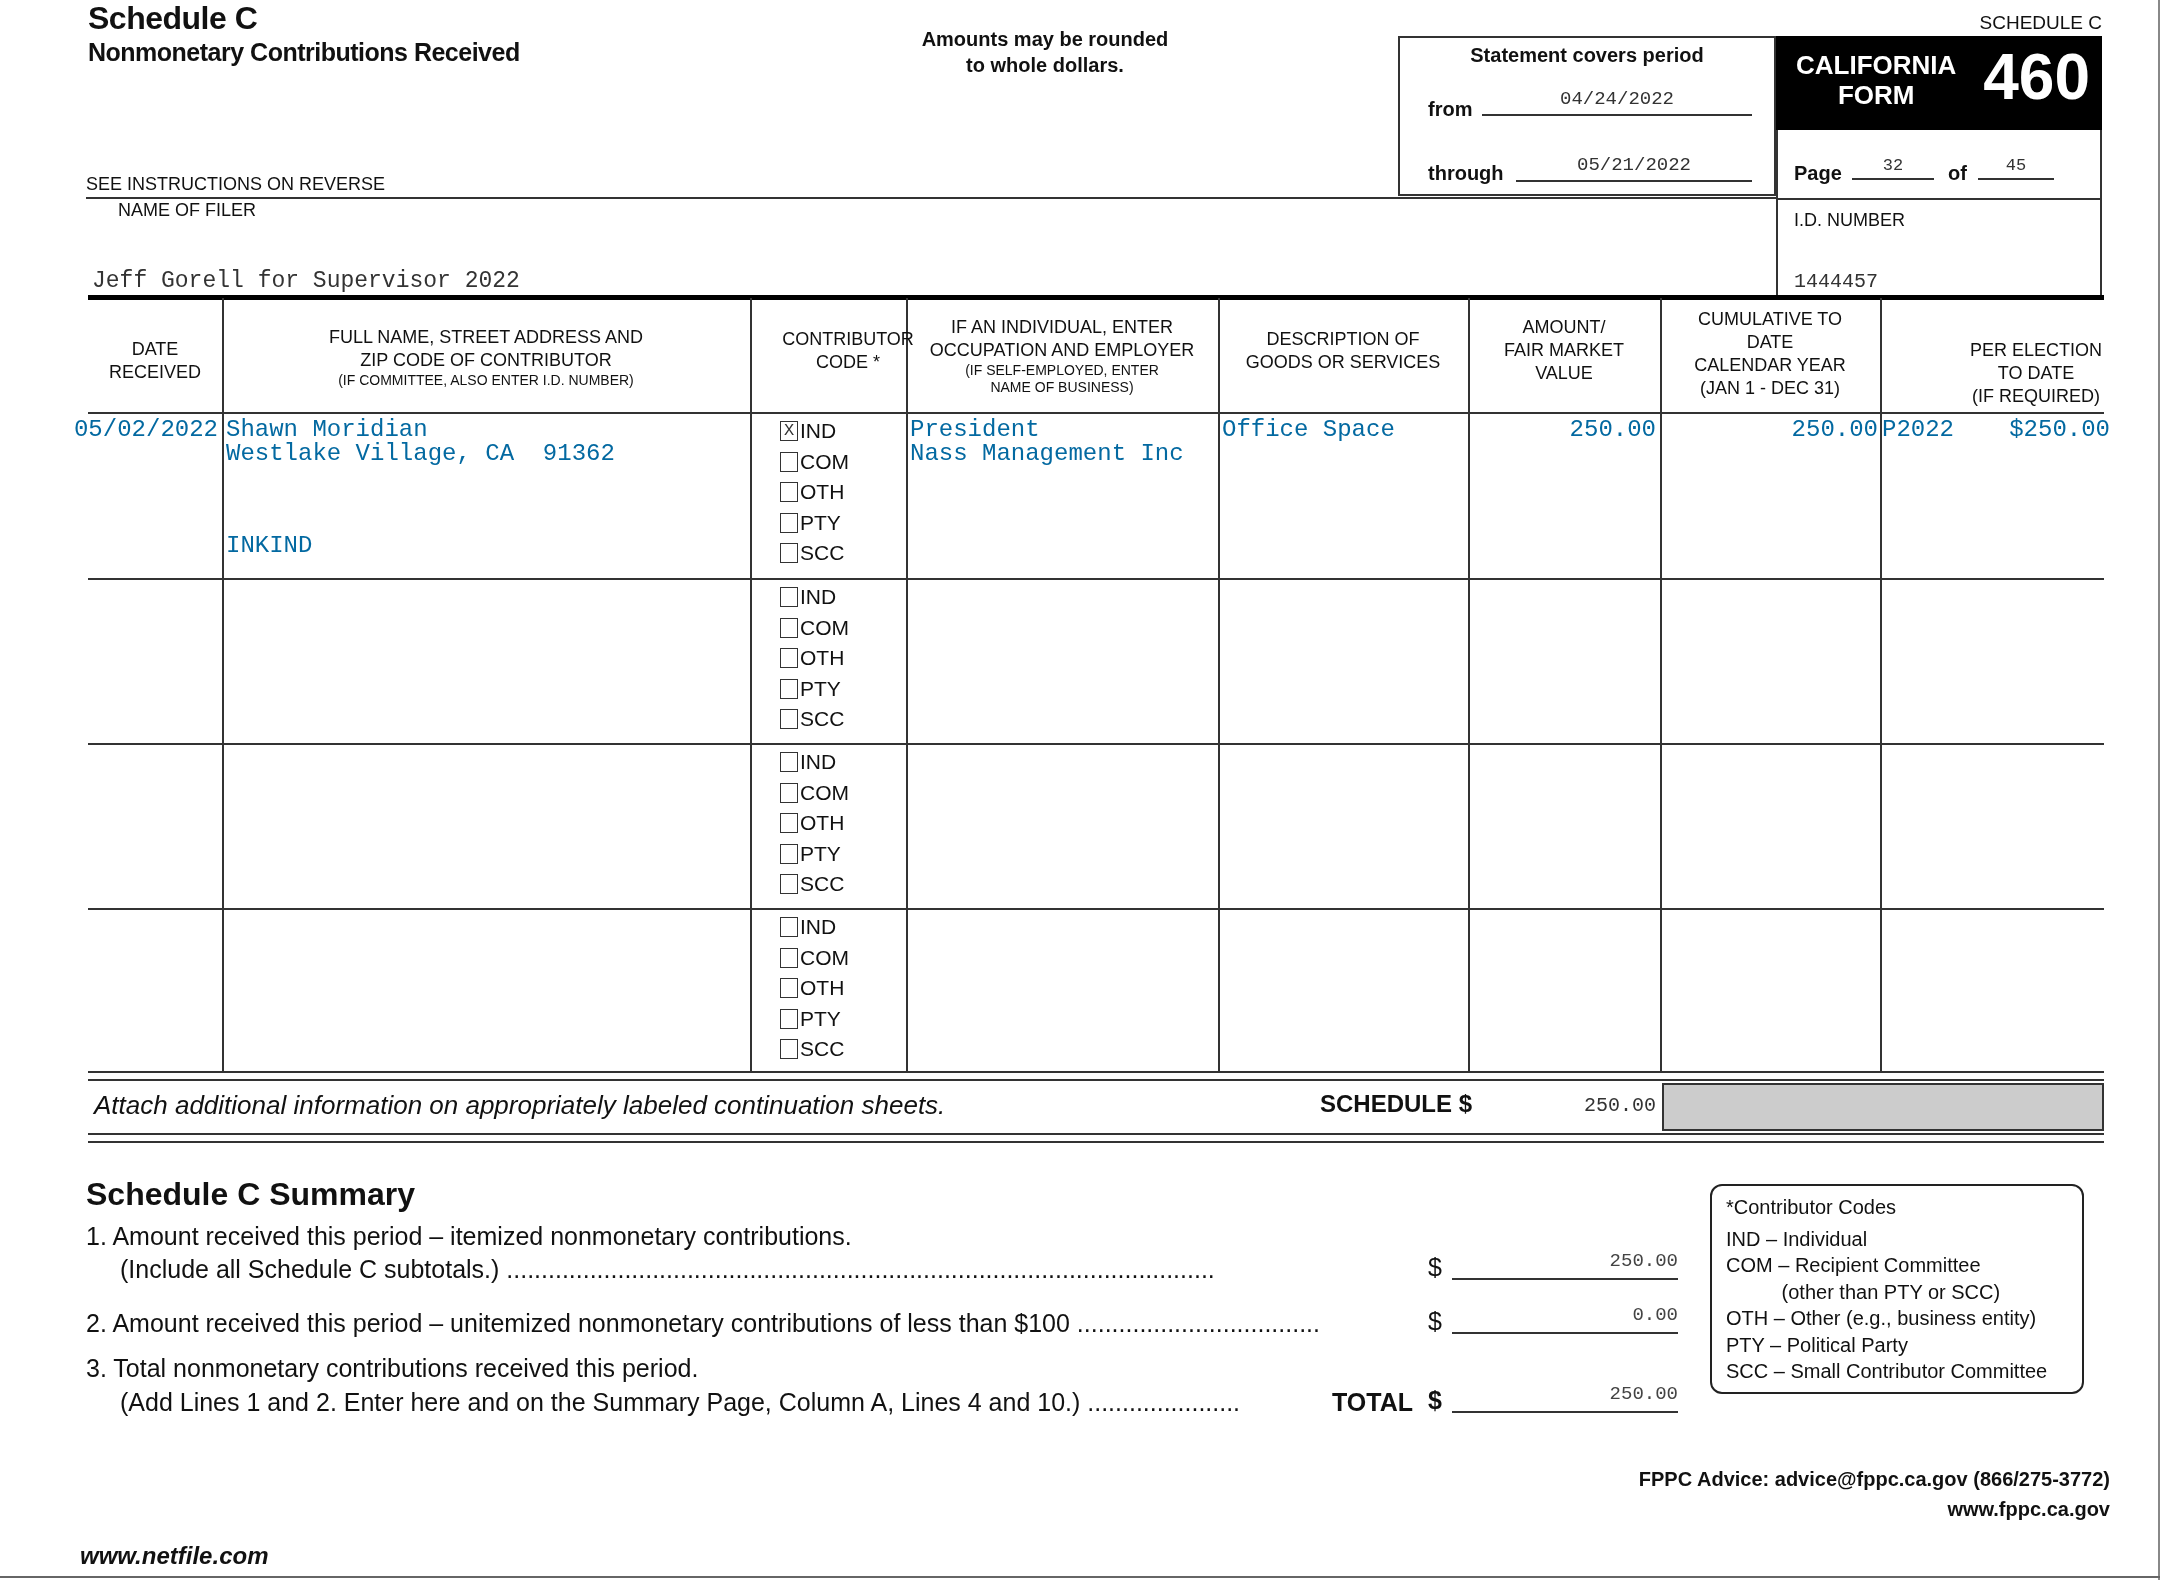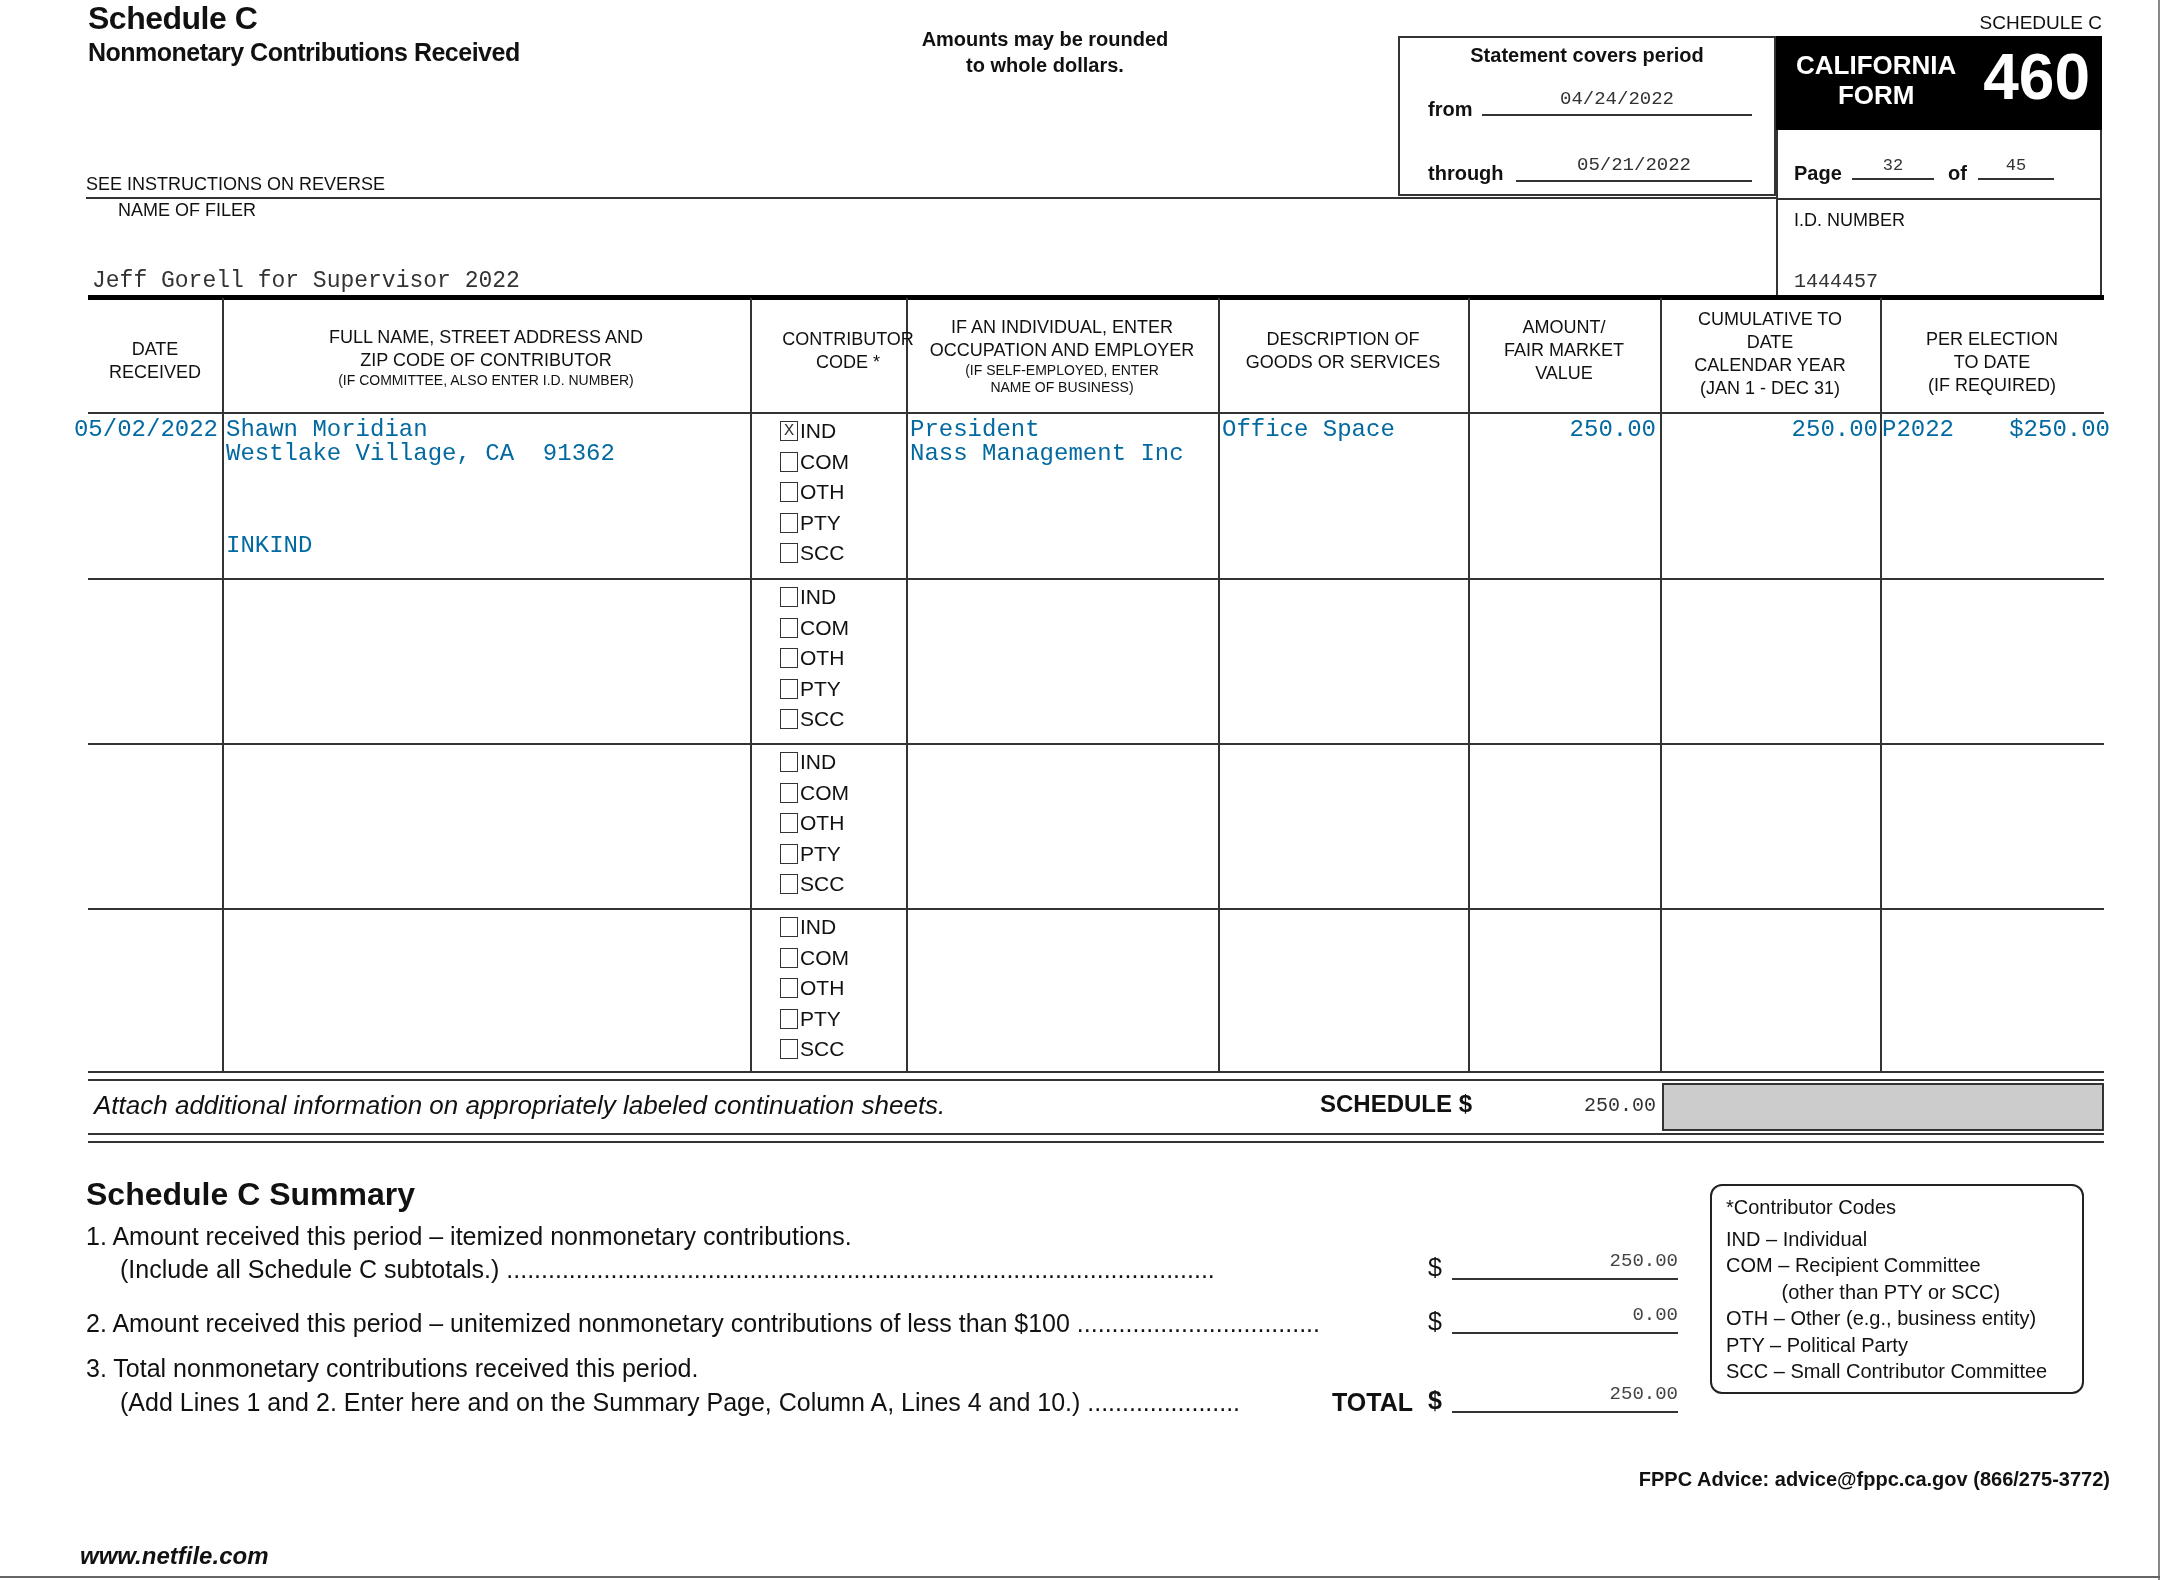--- a/index.html
+++ b/index.html
@@ -133,21 +133,21 @@
   <div>AMOUNT/</div>
   <div>FAIR MARKET</div>
   <div>VALUE</div>
 </div>
 <div class="hdr" style="left:1660px; top:308px; width:220px;">
   <div>CUMULATIVE  TO</div>
   <div>DATE</div>
   <div>CALENDAR YEAR</div>
   <div>(JAN 1 - DEC 31)</div>
 </div>
-<div class="hdr" style="left:1880px; top:328px; width:224px;">
+<div class="hdr" style="left:1880px; top:339px; width:224px;padding-left:44px;">
   <div>PER ELECTION</div>
   <div>TO DATE</div>
   <div>(IF REQUIRED)</div>
 </div>
 
 <div id="rows">
     <div class="" style="position:absolute; left:0; top:412px; width:2172px; height:165px;">
       <div class="cell" style="left:72px; top:6px; width:146px; text-align:right;">05/02/2022</div>
       <div class="cell" style="left:226px; top:6px; width:520px; text-align:left;">Shawn Moridian</div>
       <div class="cell" style="left:226px; top:30px; width:520px; text-align:left;">Westlake Village, CA  91362</div>
@@ -316,14 +316,15 @@
   <div style="white-space:pre;">IND – Individual</div>
   <div style="white-space:pre;">COM – Recipient Committee</div>
   <div style="white-space:pre;">          (other than PTY or SCC)</div>
   <div style="white-space:pre;">OTH – Other (e.g., business entity)</div>
   <div style="white-space:pre;">PTY – Political Party</div>
   <div style="white-space:pre;">SCC – Small Contributor Committee</div>
 </div>
 
 <div class="abs footer-r" style="top:1464px;">
   <div>FPPC Advice: advice@fppc.ca.gov (866/275-3772)</div>
+  <div>www.fppc.ca.gov</div>
 </div>
 <div class="abs b" style="left:80px; top:1542px; font-size:24px; font-style:italic;">www.netfile.com</div>
 
 </body></html>

